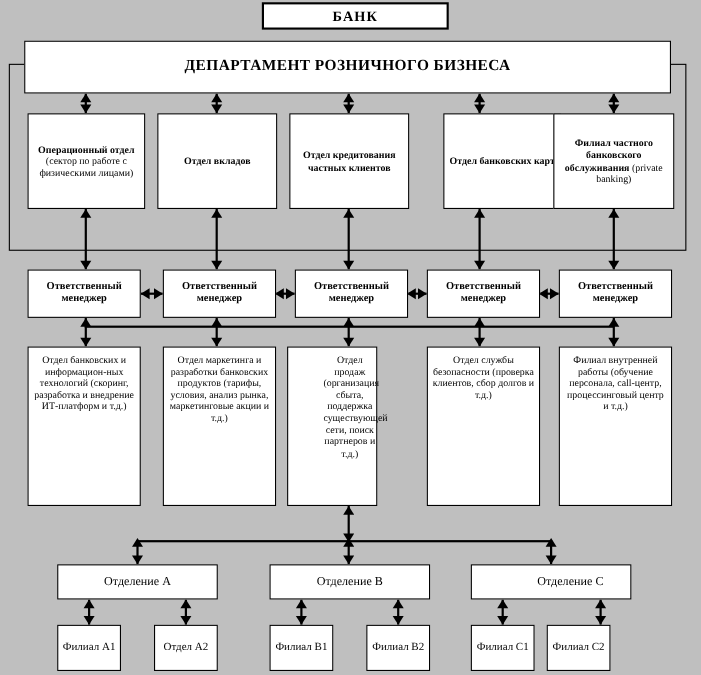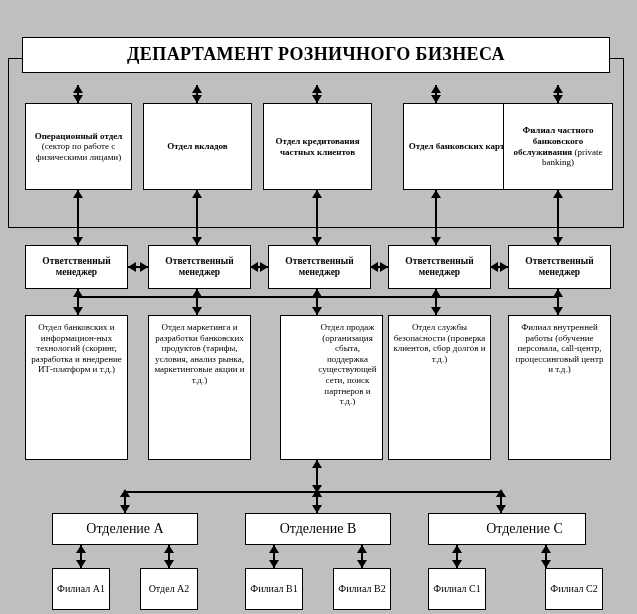--- a/index.html
+++ b/index.html
@@ -37,23 +37,23 @@
   }
   
   .bank {
     left: 238px;  top: 2px;  width: 170px; height: 25px;
     border-width: 2px;
     font-weight: bold;
     font-size: 13px;
     letter-spacing: 1px;
   }
   .department {
-    left: 22px; top: 37px; width: 588px; height: 36px;
+    left: 22px; top: 37px; width: 588px; height: 48px;
     font-weight: bold;
-    font-size: 18px;
+    font-size: 14px;
     letter-spacing: 0.4px;
   }
   .frame {
     position: absolute;
     left: 8px; top: 58px;
     width: 616px; height: 170px;
     border: 1px solid #000000;
     box-sizing: border-box;
     background: transparent;
     z-index: 1;
@@ -85,45 +85,45 @@
 
   .func-box {
     top: 315px;
     height: 145px;
     font-size: 9px;
     align-items: flex-start;
     padding-top: 6px;
   }
   .func-box.f0 { left: 25px;  width: 103px; }
   .func-box.f1 { left: 148px; width: 103px; }
-  .func-box.f2 { left: 280px; width: 103px; padding-left: 32px; }
+  .func-box.f2 { left: 261px; width: 82px; padding-left: 32px; }
   .func-box.f3 { left: 388px; width: 103px; }
   .func-box.f4 { left: 508px; width: 103px; }
 
   .branch-box {
     top: 513px;
     height: 32px;
-    font-size: 14px;
+    font-size: 11px;
   }
   .branch-box.b0 { left: 52px;  width: 146px; }
   .branch-box.b1 { left: 245px; width: 146px; }
-  .branch-box.b2 { left: 428px; width: 158px; padding-left: 35px; }
+  .branch-box.b2 { left: 428px; width: 146px; padding-left: 35px; }
 
   .office-box {
     top: 568px;
     height: 42px;
     width: 58px;
     font-size: 10px;
   }
   .office-box.o0 { left: 52px; }
   .office-box.o1 { left: 140px; }
   .office-box.o2 { left: 245px; }
   .office-box.o3 { left: 333px; }
   .office-box.o4 { left: 428px; }
-  .office-box.o5 { left: 545px; justify-content: center; }
+  .office-box.o5 { left: 497px; justify-content: center; }
 
   
   .vline, .hline {
     position: absolute;
     background: #000000;
     z-index: 2;
   }
   .vline { width: 2px; }
   .hline { height: 2px; }
 
@@ -144,20 +144,23 @@
     z-index: 3;
   }
   .arrow-h.left  { border-right: 8px solid #000000; }
   .arrow-h.right { border-left: 8px solid #000000; }
 </style>
 </head>
 <body>
 
 <div id="diagram">
 
+  <div class="box bank">
+    <span>БАНК</span>
+  </div>
 
   <div class="frame"></div>
 
   <div class="box department">
     <span>ДЕПАРТАМЕНТ РОЗНИЧНОГО БИЗНЕСА</span>
   </div>
 
   <div class="box dept-box d0">
     <span>
       <span>Операционный отдел</span>

